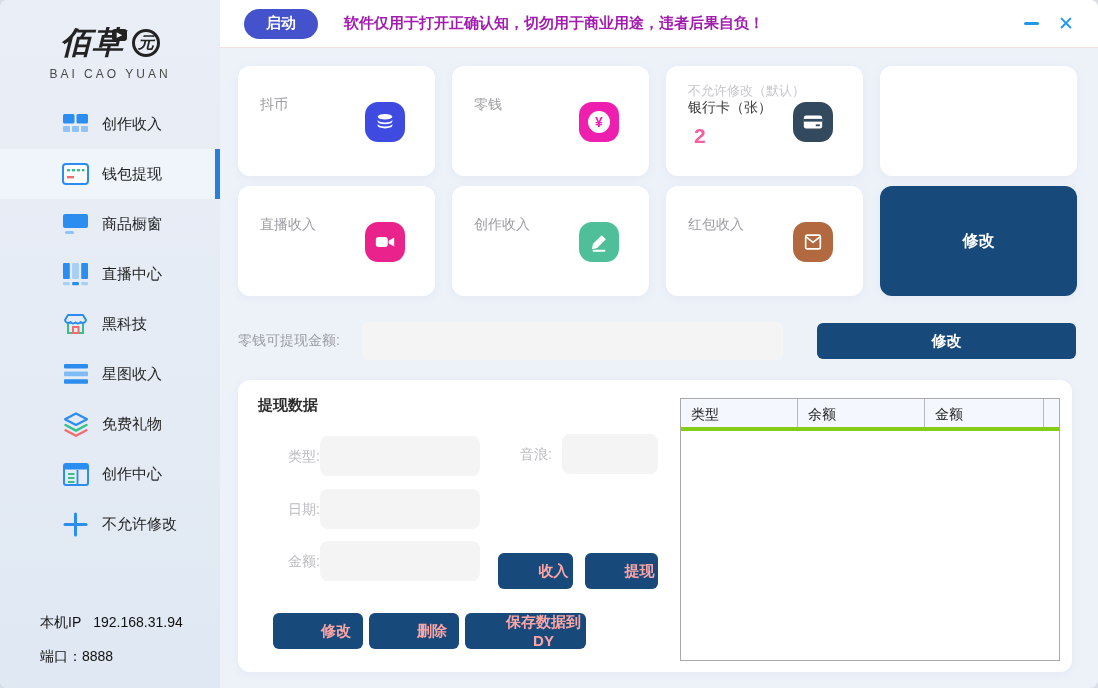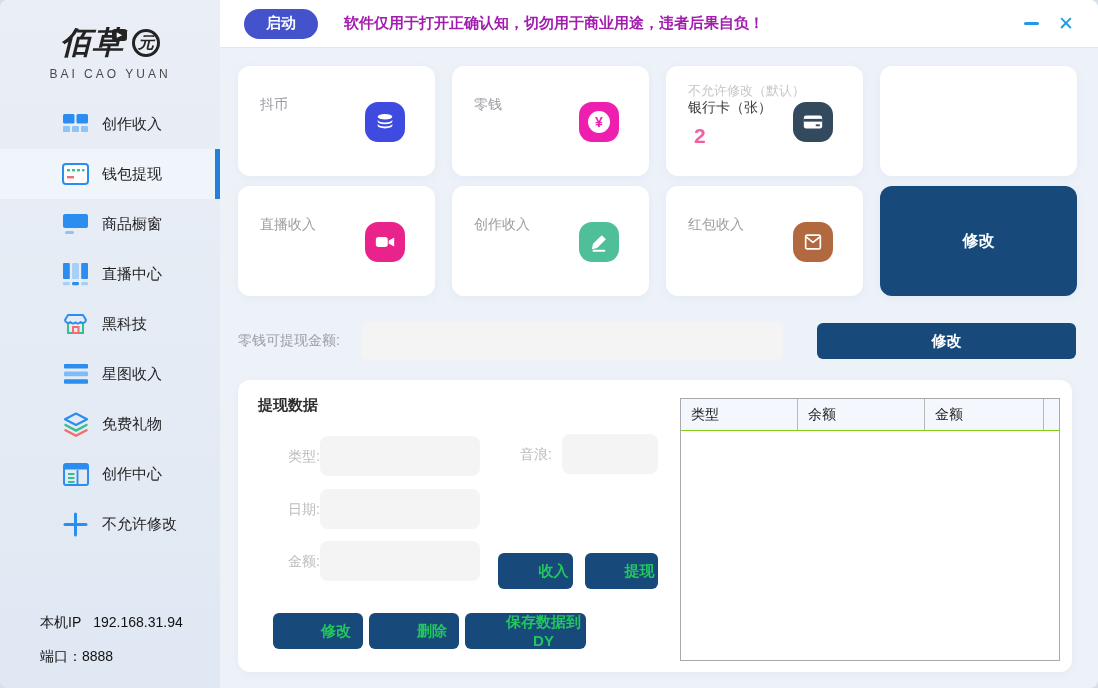--- a/index.html
+++ b/index.html
@@ -71,26 +71,26 @@
                         border-radius:6px; color:#fff; font-size:15px; font-weight:bold; cursor:pointer;
                         font-family:inherit; }
 
   
   .panel { position:absolute; left:18px; top:332px; width:834px; height:292px; background:#fff;
            border-radius:12px; box-shadow:0 2px 8px rgba(150,170,200,.10); }
   .panel-title { position:absolute; left:20px; top:16px; font-size:15px; font-weight:bold; color:#2d2d2d; }
   .flabel { position:absolute; font-size:14px; color:#bcbcc1; text-align:right; width:62px; line-height:40px; }
   .finput { position:absolute; background:#f4f4f5; border:none; border-radius:8px; height:40px;
             font-size:15px; padding:0 10px; outline:none; font-family:inherit; }
-  .pbtn { position:absolute; background:#17497b; border:none; border-radius:6px; color:#22c55e;
+  .pbtn { position:absolute; background:#17497b; border:none; border-radius:6px; color:#fca5a5;
           font-size:15px; font-weight:bold; cursor:pointer; height:36px; font-family:inherit;padding-left:36px; }
 
   .dtable { position:absolute; left:442px; top:18px; width:380px; height:263px;
             border:1px solid #a9a9a9; background:#fff; }
-  .dthead { display:flex; height:32px; background:#f4f7fd; border-bottom:1px solid #84cc16; }
+  .dthead { display:flex; height:32px; background:#f4f7fd; border-bottom:4px solid #84cc16; }
   .dth { font-size:14px; color:#222; line-height:31px; padding-left:10px; border-right:1px solid #b8b8b8; }
   .dth.c1 { width:117px; } .dth.c2 { width:127px; } .dth.c3 { width:119px; }
   .dth.c4 { width:15px; border-right:none; padding:0; }
   .dtbody { height:229px; background:#fff; }
 </style>
 </head>
 <body>
 
 <div class="app">
 

